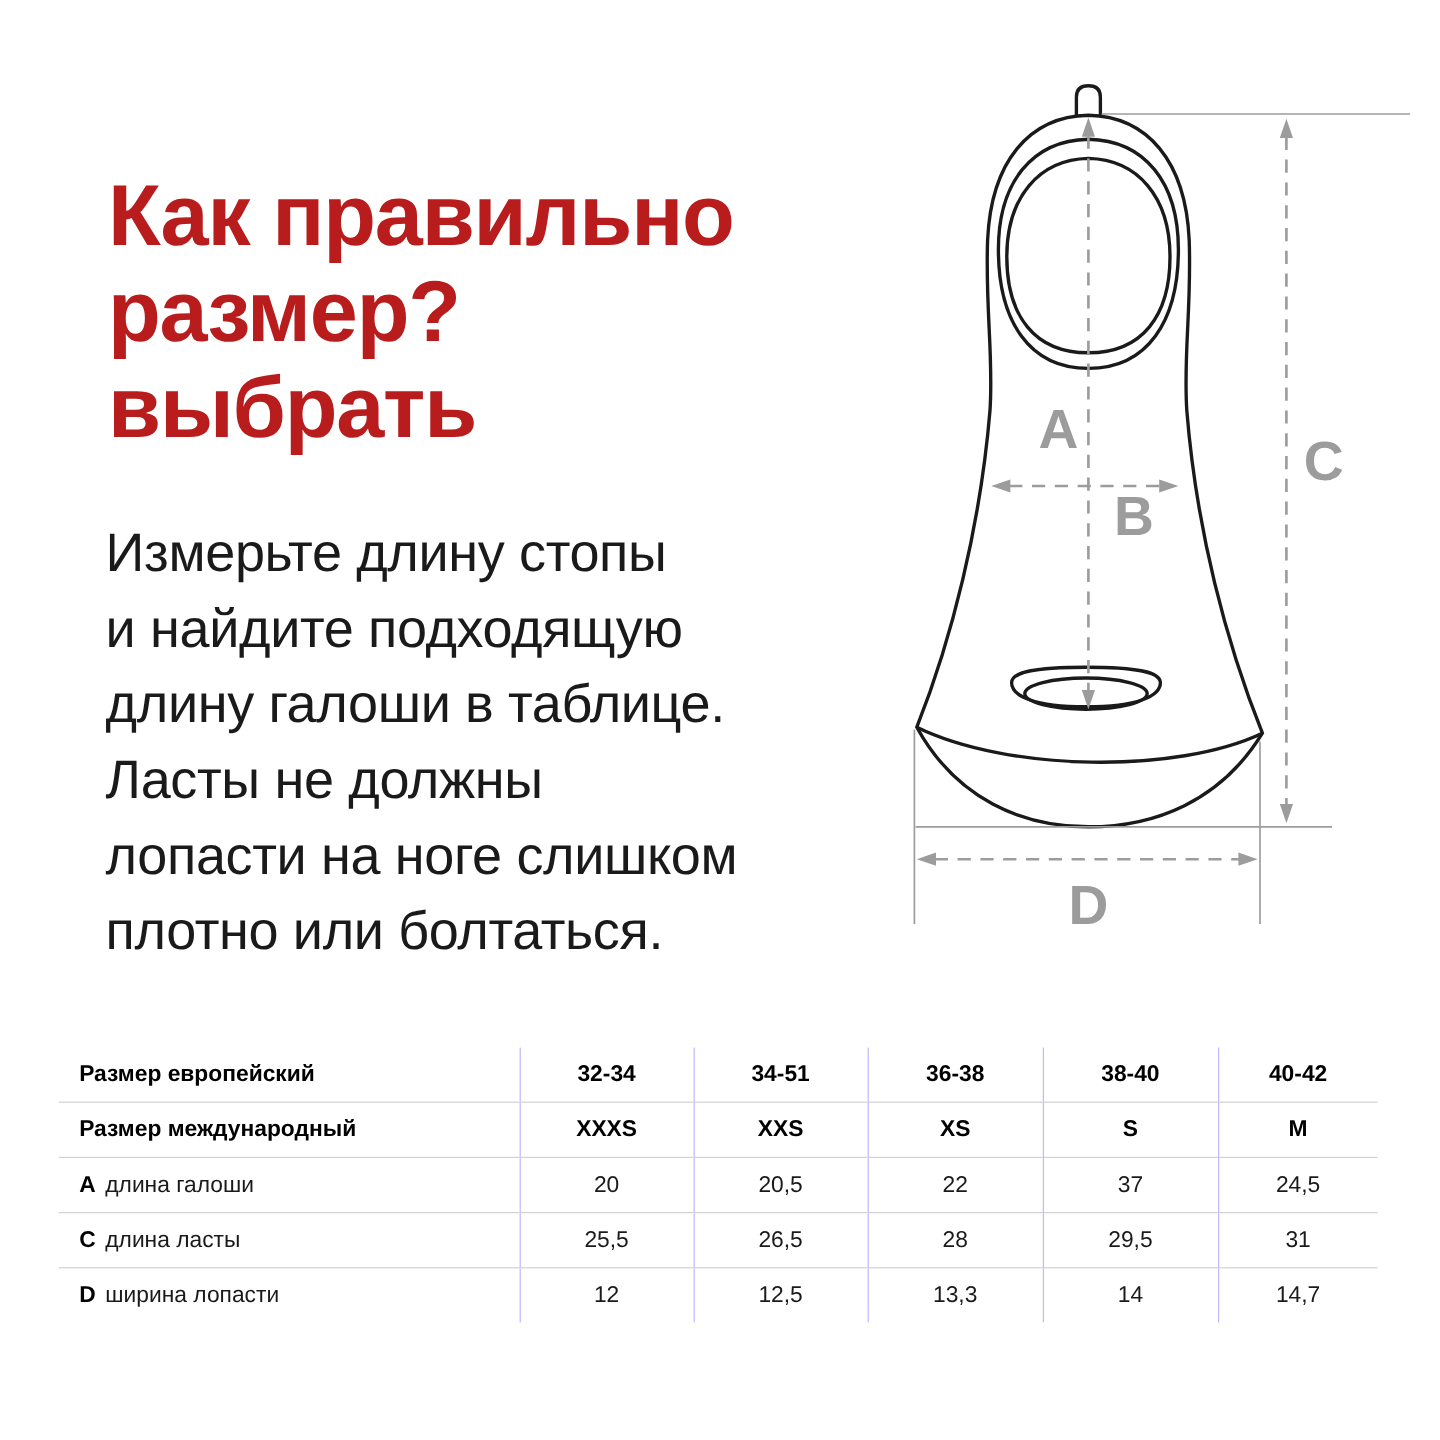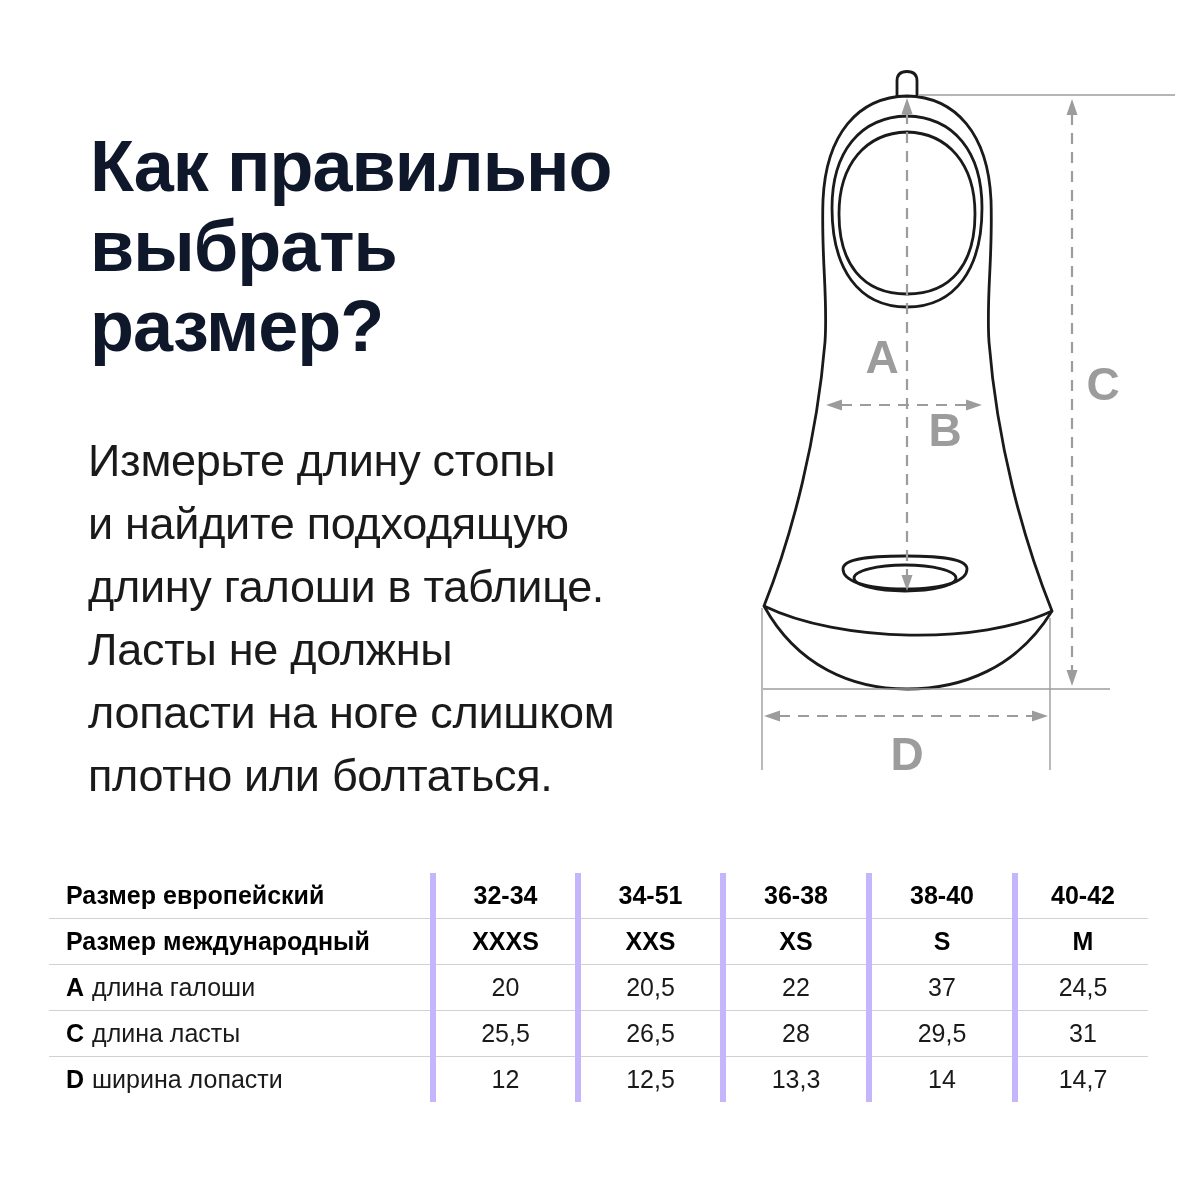--- a/index.html
+++ b/index.html
@@ -1,58 +1,58 @@
 <!DOCTYPE html>
 <html><head>
 <meta charset="utf-8">
 <style>
   html,body{margin:0;padding:0;}
   body{
     width:1200px;height:1200px;position:relative;background:#ffffff;
     font-family:"Liberation Sans", sans-serif;color:#111;overflow:hidden;
   }
   .title{
-    position:absolute;left:90px;top:126px;
-    font-size:72px;line-height:80px;font-weight:700;color:#0f172a;
+    position:absolute;left:90px;top:140px;
+    font-size:72px;line-height:80px;font-weight:700;color:#b91c1c;
     letter-spacing:-1px;
   }
   .desc{
     position:absolute;left:88px;top:429px;
     font-size:45px;line-height:63px;font-weight:400;color:#1a1a1a;
     letter-spacing:-0.3px;
   }
   .fin-svg{position:absolute;left:700px;top:50px;}
 
   
   .size-table{
     position:absolute;left:49px;top:873px;width:1099px;
     border-collapse:collapse;table-layout:fixed;
-    font-size:25px;color:#1a1a1a;
+    font-size:19px;color:#1a1a1a;
   }
   .size-table td,.size-table th{
     height:45px;padding:0;vertical-align:middle;font-weight:400;
   }
   .size-table th{text-align:left;padding-left:17px;}
   .size-table td{text-align:center;}
   .size-table tr + tr th,
   .size-table tr + tr td{border-top:1px solid #d2d2d2;}
   .size-table th + td,
-  .size-table td + td{border-left:6px solid #c4b5fd;text-align:center;}
+  .size-table td + td{border-left:1px solid #c4b5fd;text-align:center;}
   .size-table tr.hdr th,
   .size-table tr.hdr td{font-weight:700;color:#000;}
   .pfx{font-weight:700;color:#000;}
   .pfx:not(:empty){margin-right:8px;}
 </style>
 </head>
 <body>
 
 <div class="title">
   <div>Как правильно</div>
+  <div>размер?</div>
   <div>выбрать</div>
-  <div>размер?</div>
 </div>
 
 <div class="desc">
   <div>Измерьте длину стопы</div>
   <div>и найдите подходящую</div>
   <div>длину галоши в таблице.</div>
   <div>Ласты не должны</div>
   <div>лопасти на ноге слишком</div>
   <div>плотно или болтаться.</div>
 </div>

